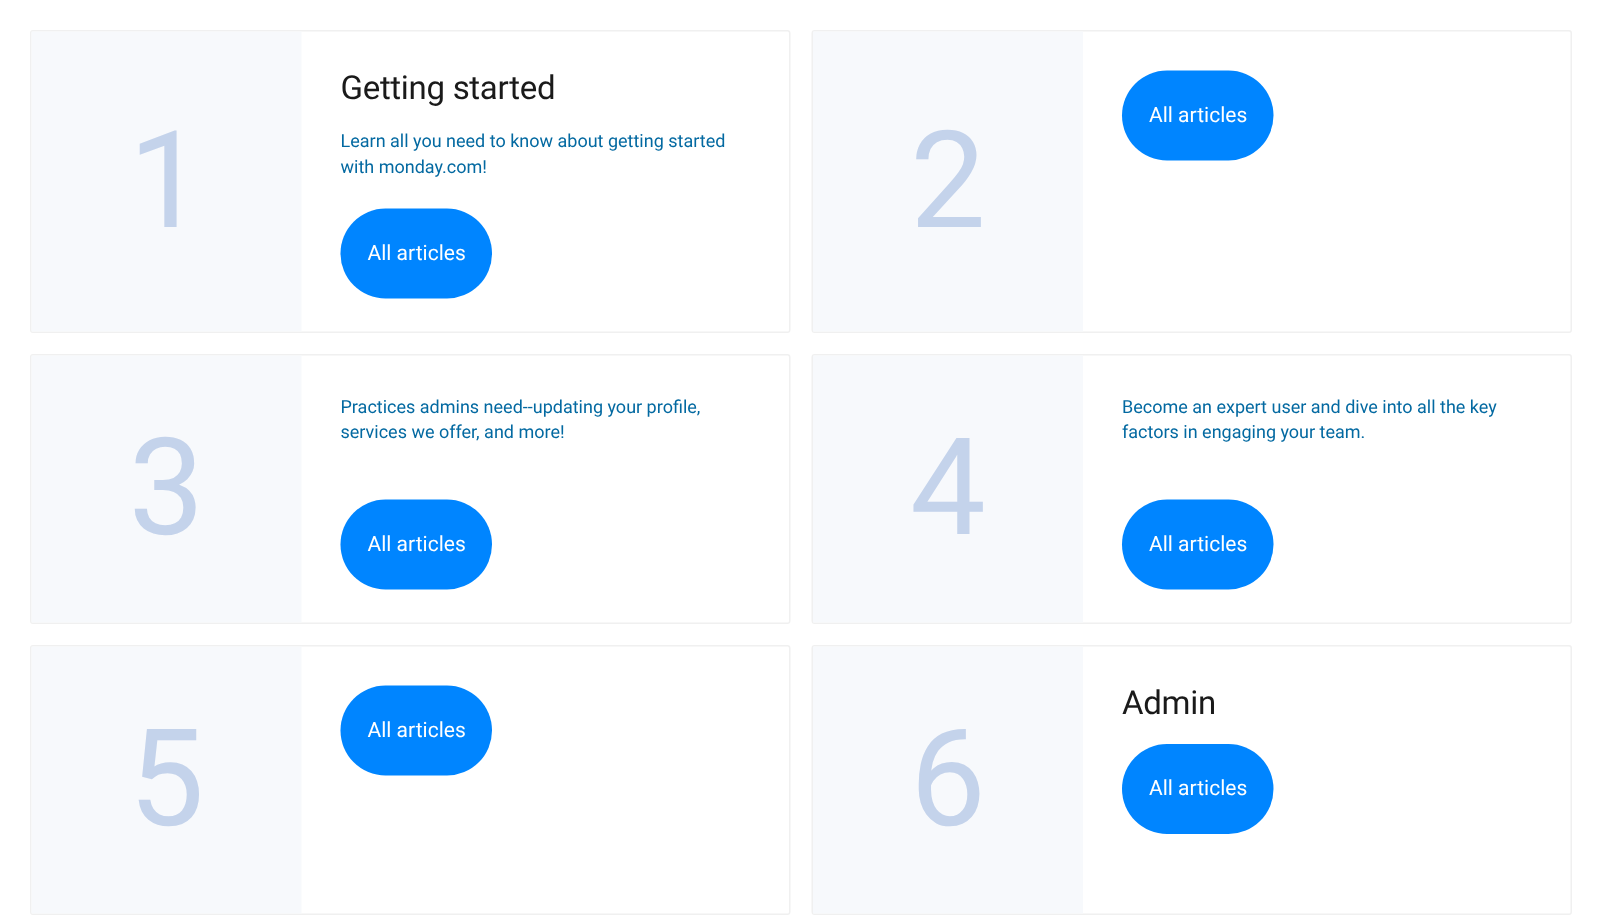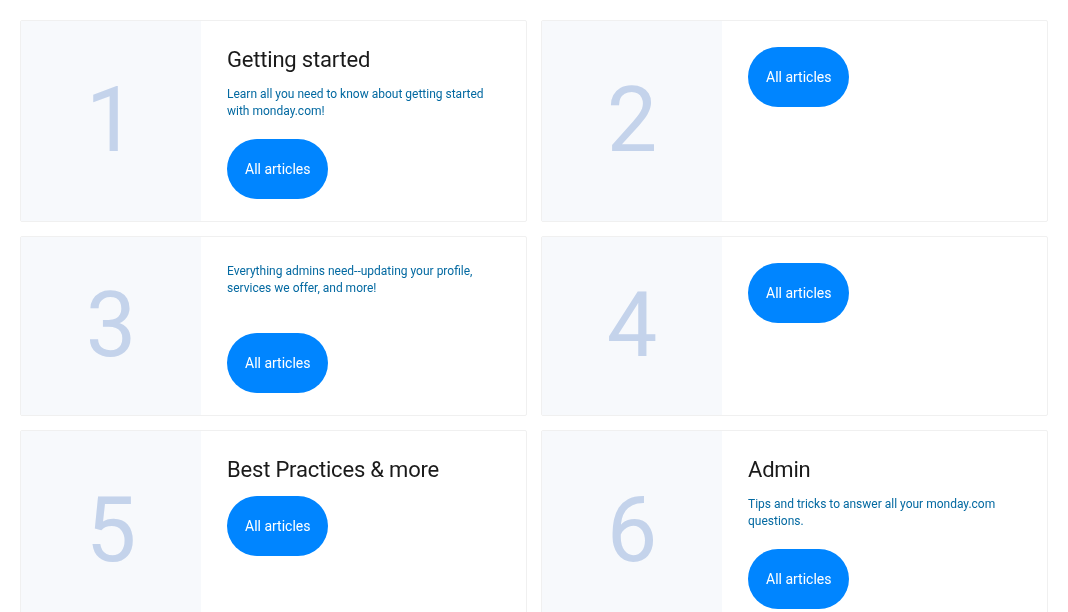--- a/index.html
+++ b/index.html
@@ -87,42 +87,41 @@
   <div class="card">
     <div class="card-number">2</div>
     <div class="card-body">
       <button class="pill-button">All articles</button>
     </div>
   </div>
 
   <div class="card">
     <div class="card-number">3</div>
     <div class="card-body">
-      <p class="card-desc">Everything admins need--updating your profile, services we offer, and more!</p>
+      <p class="card-desc">Practices admins need--updating your profile, services we offer, and more!</p>
       <button class="pill-button">All articles</button>
     </div>
   </div>
 
   <div class="card">
     <div class="card-number">4</div>
     <div class="card-body">
+      <p class="card-desc">Become an expert user and dive into all the key factors in engaging your team.</p>
       <button class="pill-button">All articles</button>
     </div>
   </div>
 
   <div class="card">
     <div class="card-number">5</div>
     <div class="card-body">
-      <h2 class="card-title">Best Practices &amp; more</h2>
       <button class="pill-button">All articles</button>
     </div>
   </div>
 
   <div class="card">
     <div class="card-number">6</div>
     <div class="card-body">
       <h2 class="card-title">Admin</h2>
-      <p class="card-desc">Tips and tricks to answer all your monday.com questions.</p>
       <button class="pill-button">All articles</button>
     </div>
   </div>
 
 </div>
 
 </body></html>

